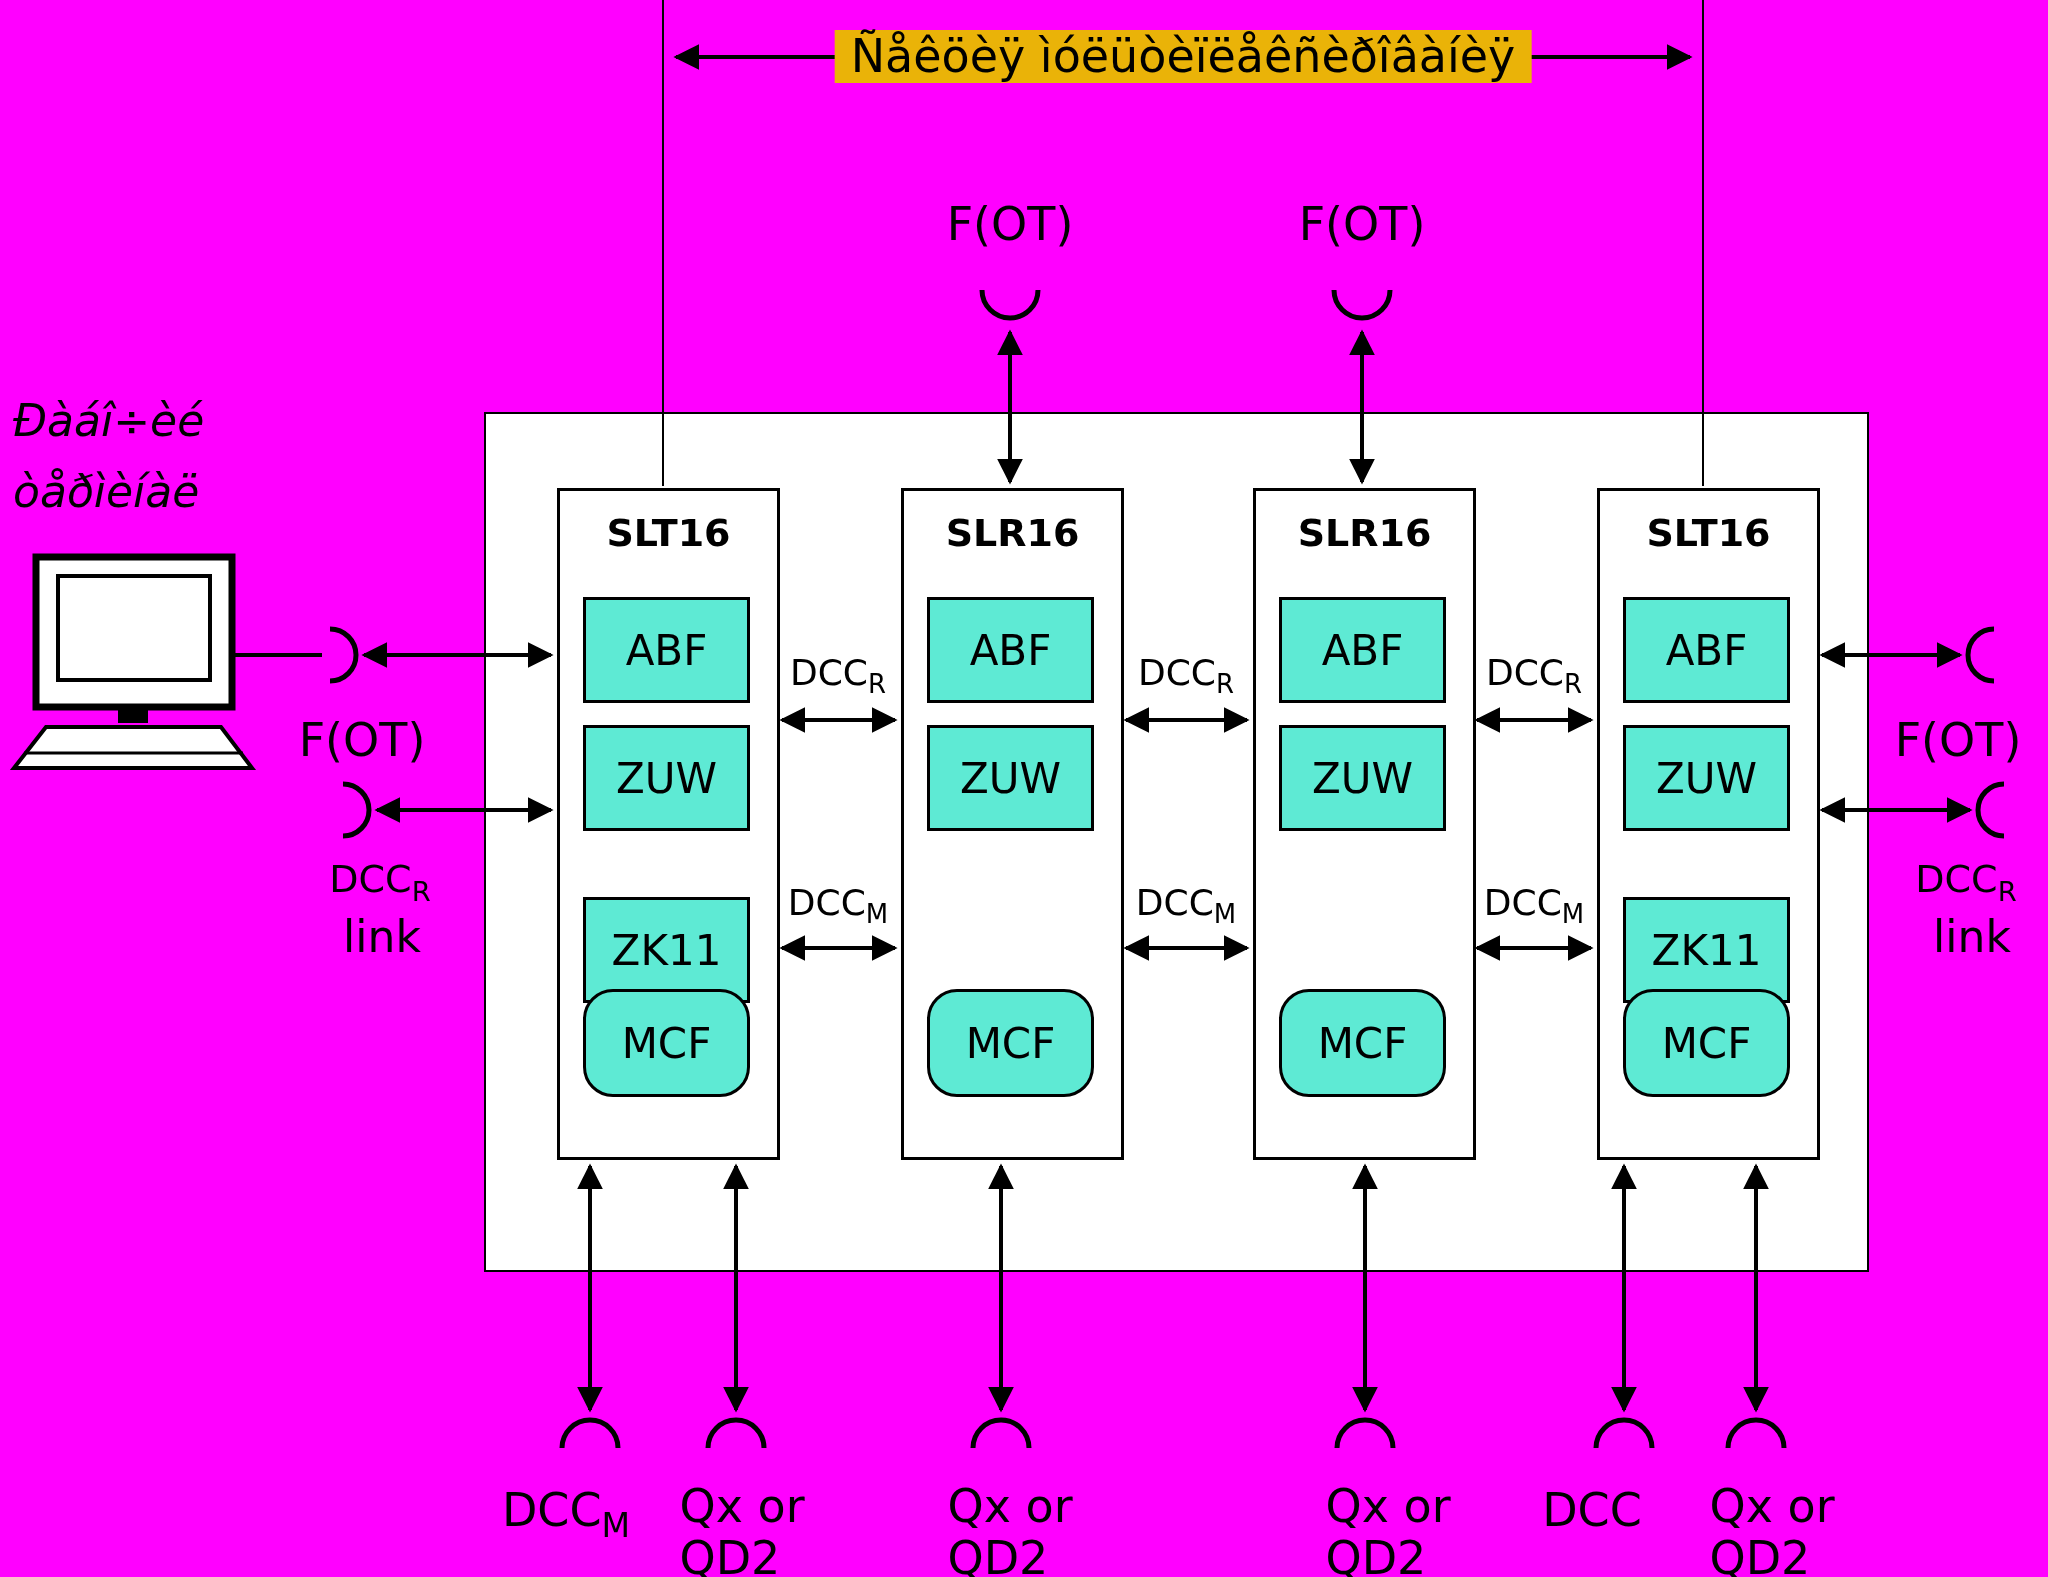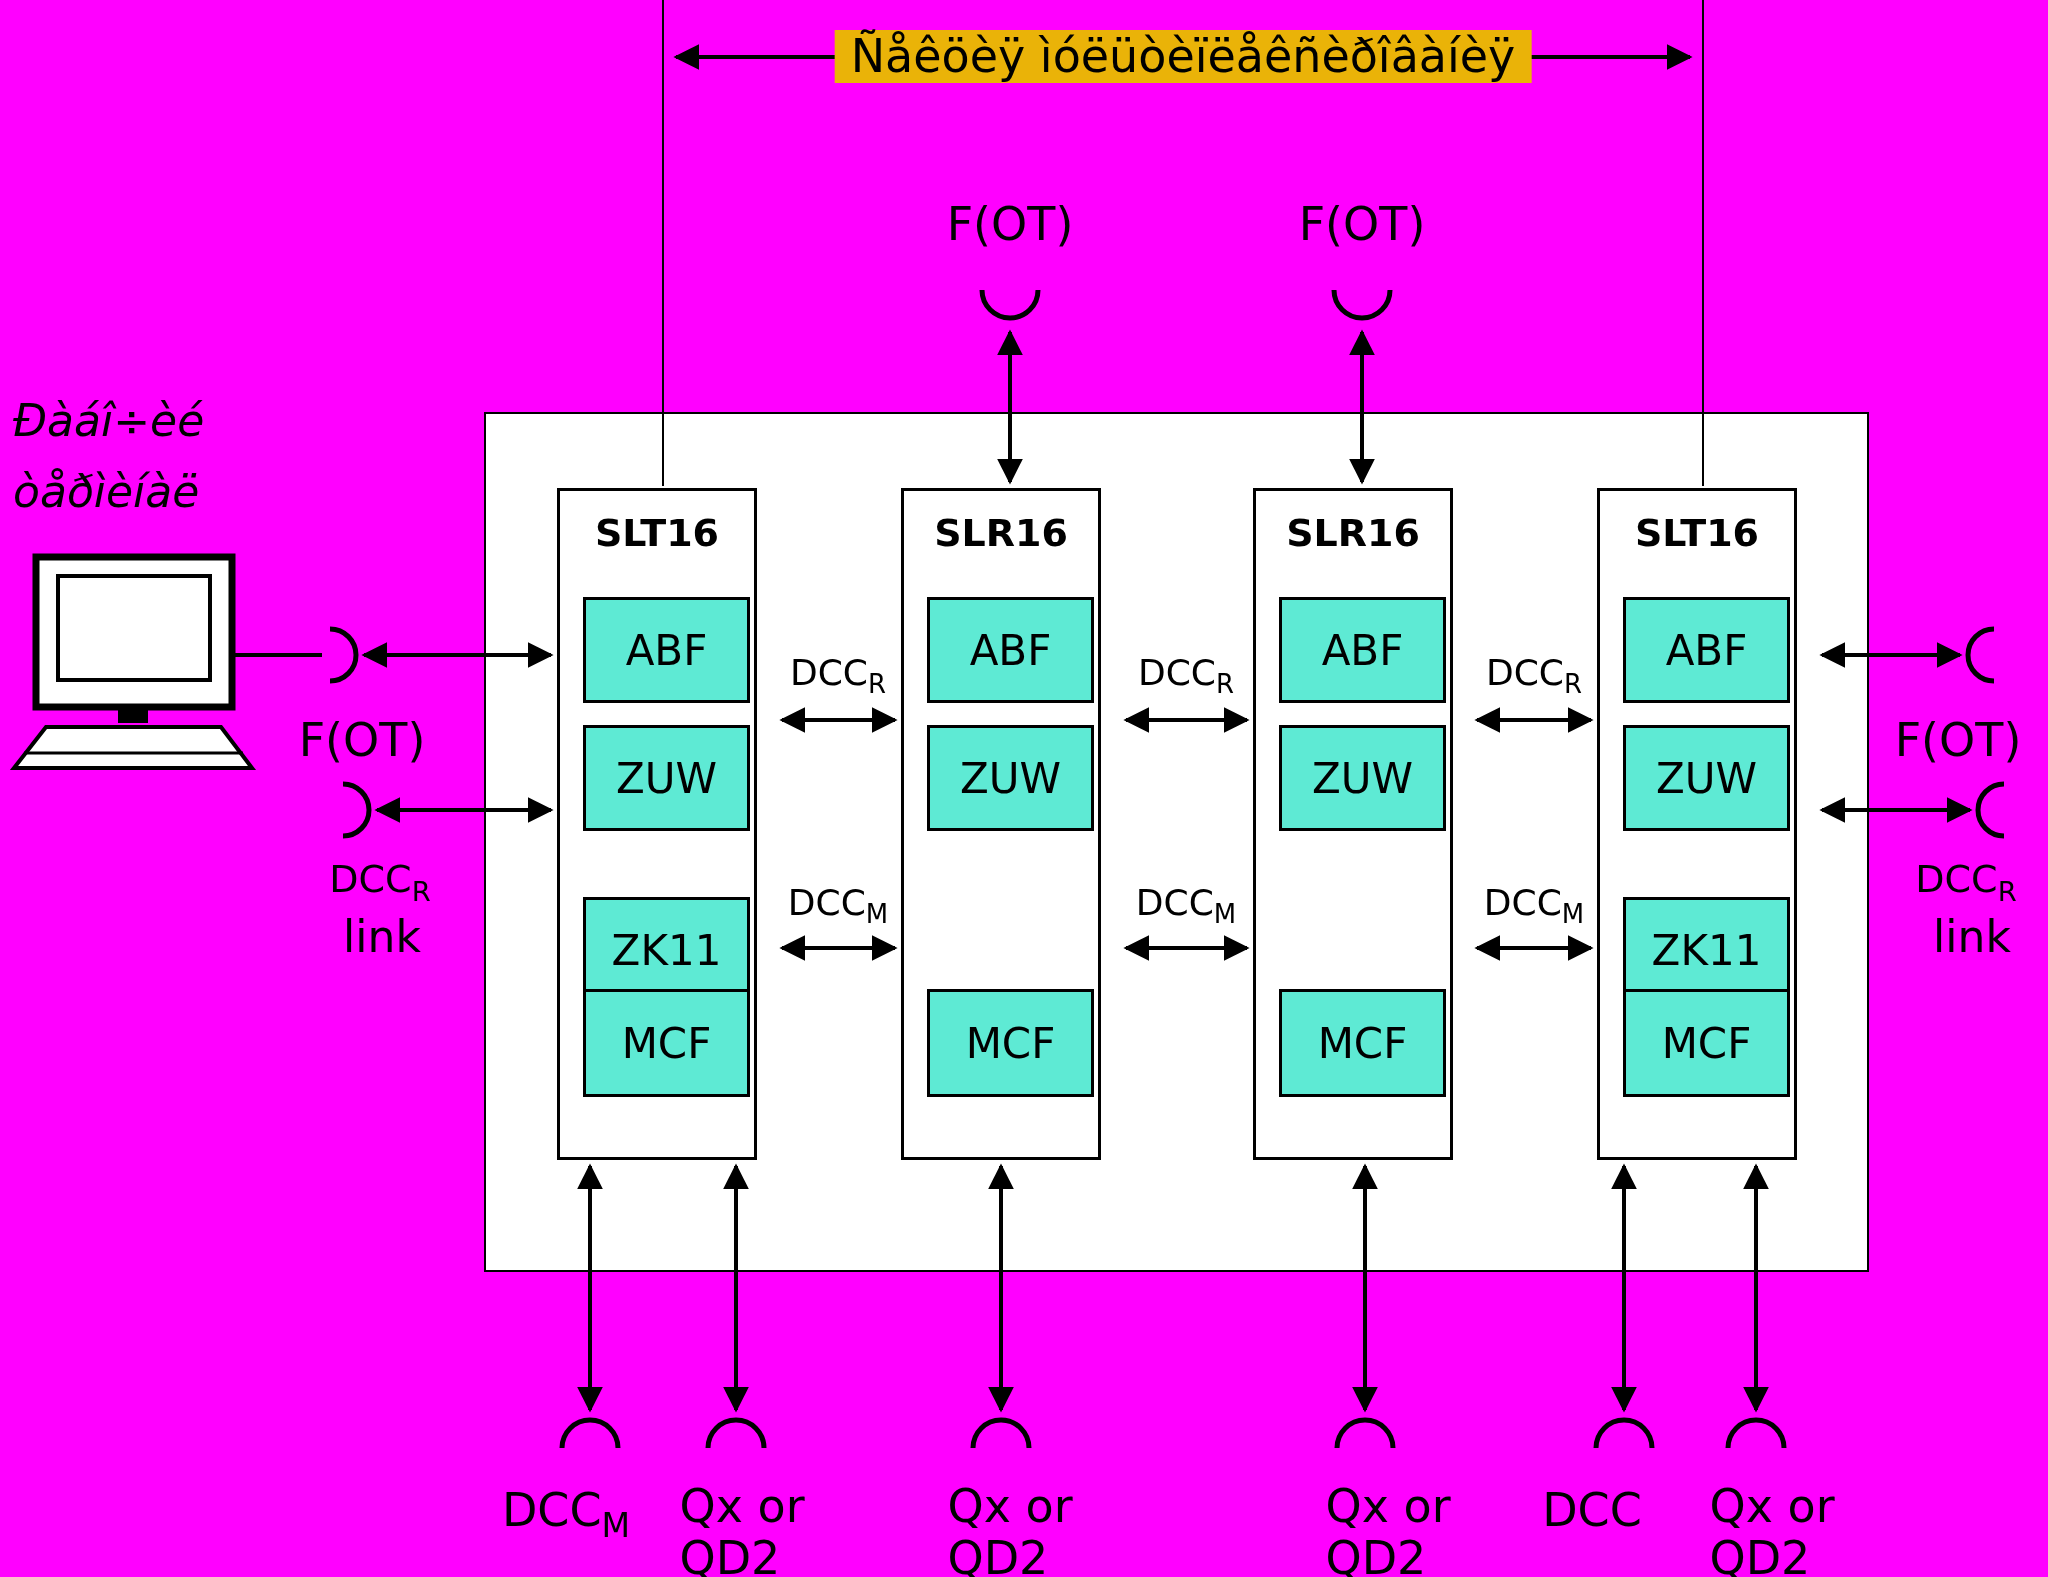--- a/index.html
+++ b/index.html
@@ -7,37 +7,37 @@
   .stage {
     position:relative; width:2048px; height:1577px;
     background:#FF00FF; color:#000; overflow:hidden;
     font-family:"DejaVu Sans", sans-serif;
   }
   .panel {
     position:absolute; left:484px; top:412px; width:1385px; height:860px;
     background:#FFFFFF; border:2px solid #000; z-index:1;
   }
   .rack {
-    position:absolute; top:488px; width:200px; height:672px;
+    position:absolute; top:488px; width:223px; height:672px;
     background:#fff; border:3px solid #000; z-index:2;
   }
   .rack-title {
     position:absolute; top:20px; left:0; width:100%;
     text-align:center; font-weight:bold; font-size:38px;
   }
   .module {
     position:absolute; left:23px; width:167px; height:106px;
     border:3px solid #000; background:#5eead4;
     display:flex; align-items:center; justify-content:center;
     font-size:42px;
   }
   .pos-abf  { top:106px; }
   .pos-zuw  { top:234px; }
   .pos-zk11 { top:372px;margin-top:34px; }
-  .pos-mcf  { top:498px; height:108px; }
+  .pos-mcf  { top:498px; height:108px;border-radius:30px; }
   .wires { position:absolute; left:0; top:0; z-index:5; pointer-events:none; }
   .lbl { position:absolute; z-index:10; white-space:nowrap; line-height:1.15; }
   .ctr { transform:translateX(-50%); }
   .sub { font-size:0.72em; vertical-align:-0.32em; }
   .header-label { font-size:46px; background:#eab308; padding:0 16px; }
   .fot { font-size:46px; }
   .ws  { font-size:44px;font-style:italic; }
   .dccside { font-size:38px; }
   .linklbl { font-size:44px; }
   .busdcc { font-size:36px; }

